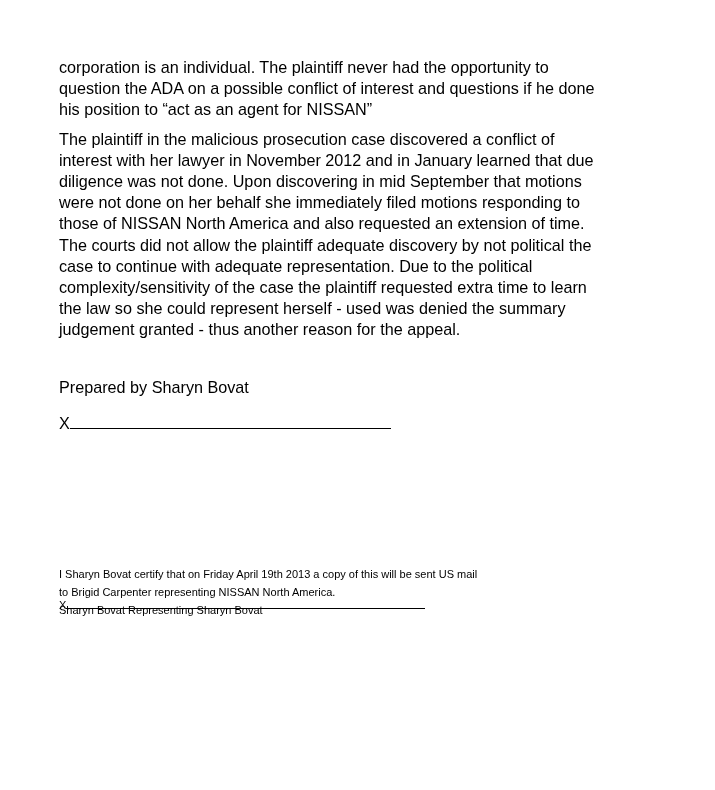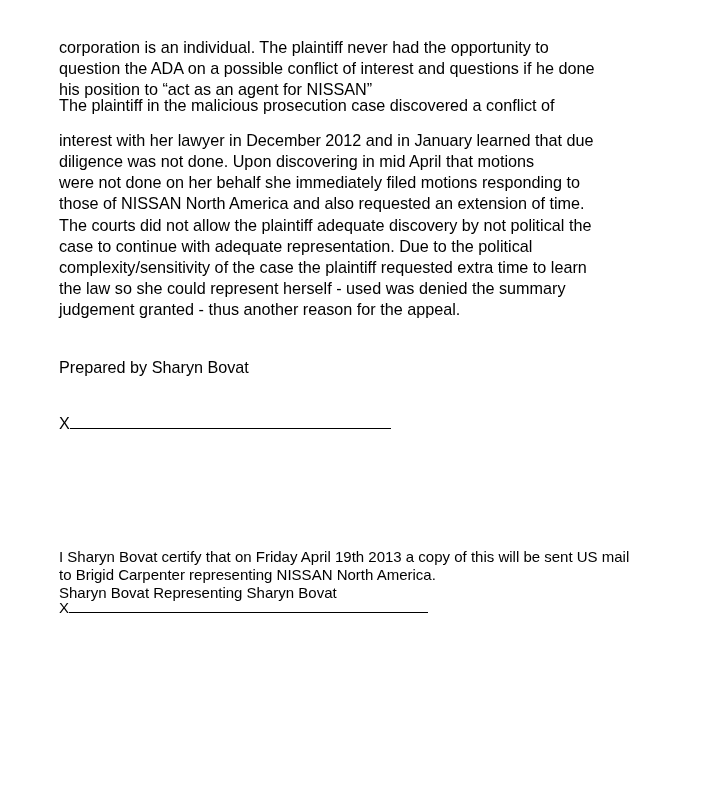--- a/index.html
+++ b/index.html
@@ -1,38 +1,38 @@
 <!DOCTYPE html>
 <html><head>
   <meta charset="utf-8">
   <style>
     html, body { margin: 0; padding: 0; background: #ffffff; }
     body { width: 715px; height: 790px; position: relative; overflow: hidden; font-family: "Liberation Sans", sans-serif; color: #000; }
-    .line { position: absolute; left: 59px; white-space: nowrap; }
+    .line { position: absolute; left: 59px; white-space: nowrap; margin-top: 20px; }
     .big { font-size: 16.2px; }
-    .small { font-size: 15px; }
+    .small { font-size: 11px; }
     .sig { position: absolute; left: 59px; white-space: nowrap; }
     .sig .x { display: inline-block; }
     .sig .rule { display: inline-block; border-bottom: 1px solid #000; vertical-align: baseline; height: 1px; }
   </style>
 </head>
 <body>
 
 <div>
 
   <div>
     <div class="line big" style="top:38px">corporation is an individual. The plaintiff never had the opportunity to</div>
     <div class="line big" style="top:59px">question the ADA on a possible conflict of interest and questions if he done</div>
     <div class="line big" style="top:80px">his position to “act as an agent for NISSAN”</div>
   </div>
 
   <div>
-    <div class="line big" style="top:96px">The plaintiff in the malicious prosecution case discovered a conflict of</div>
-    <div class="line big" style="top:131px">interest with her lawyer in December 2012 and in January learned that due</div>
-    <div class="line big" style="top:152px">diligence was not done.  Upon discovering in mid April that motions</div>
+    <div class="line big" style="top:110px">The plaintiff in the malicious prosecution case discovered a conflict of</div>
+    <div class="line big" style="top:131px">interest with her lawyer in November 2012 and in January learned that due</div>
+    <div class="line big" style="top:152px">diligence was not done.  Upon discovering in mid September that motions</div>
     <div class="line big" style="top:173px">were not done on her behalf she immediately filed motions responding to</div>
     <div class="line big" style="top:194px">those of NISSAN North America and also requested an extension of time.</div>
     <div class="line big" style="top:216px">The courts did not allow the plaintiff adequate discovery by not political the</div>
     <div class="line big" style="top:237px">case to continue with adequate representation. Due to the political</div>
     <div class="line big" style="top:258px">complexity/sensitivity of the case the plaintiff requested extra time to learn</div>
     <div class="line big" style="top:279px">the law so she could represent herself - used was denied the summary</div>
     <div class="line big" style="top:300px">judgement granted - thus another reason for the appeal.</div>
   </div>
 
   <div class="line big" style="top:358px">Prepared by Sharyn Bovat</div>

